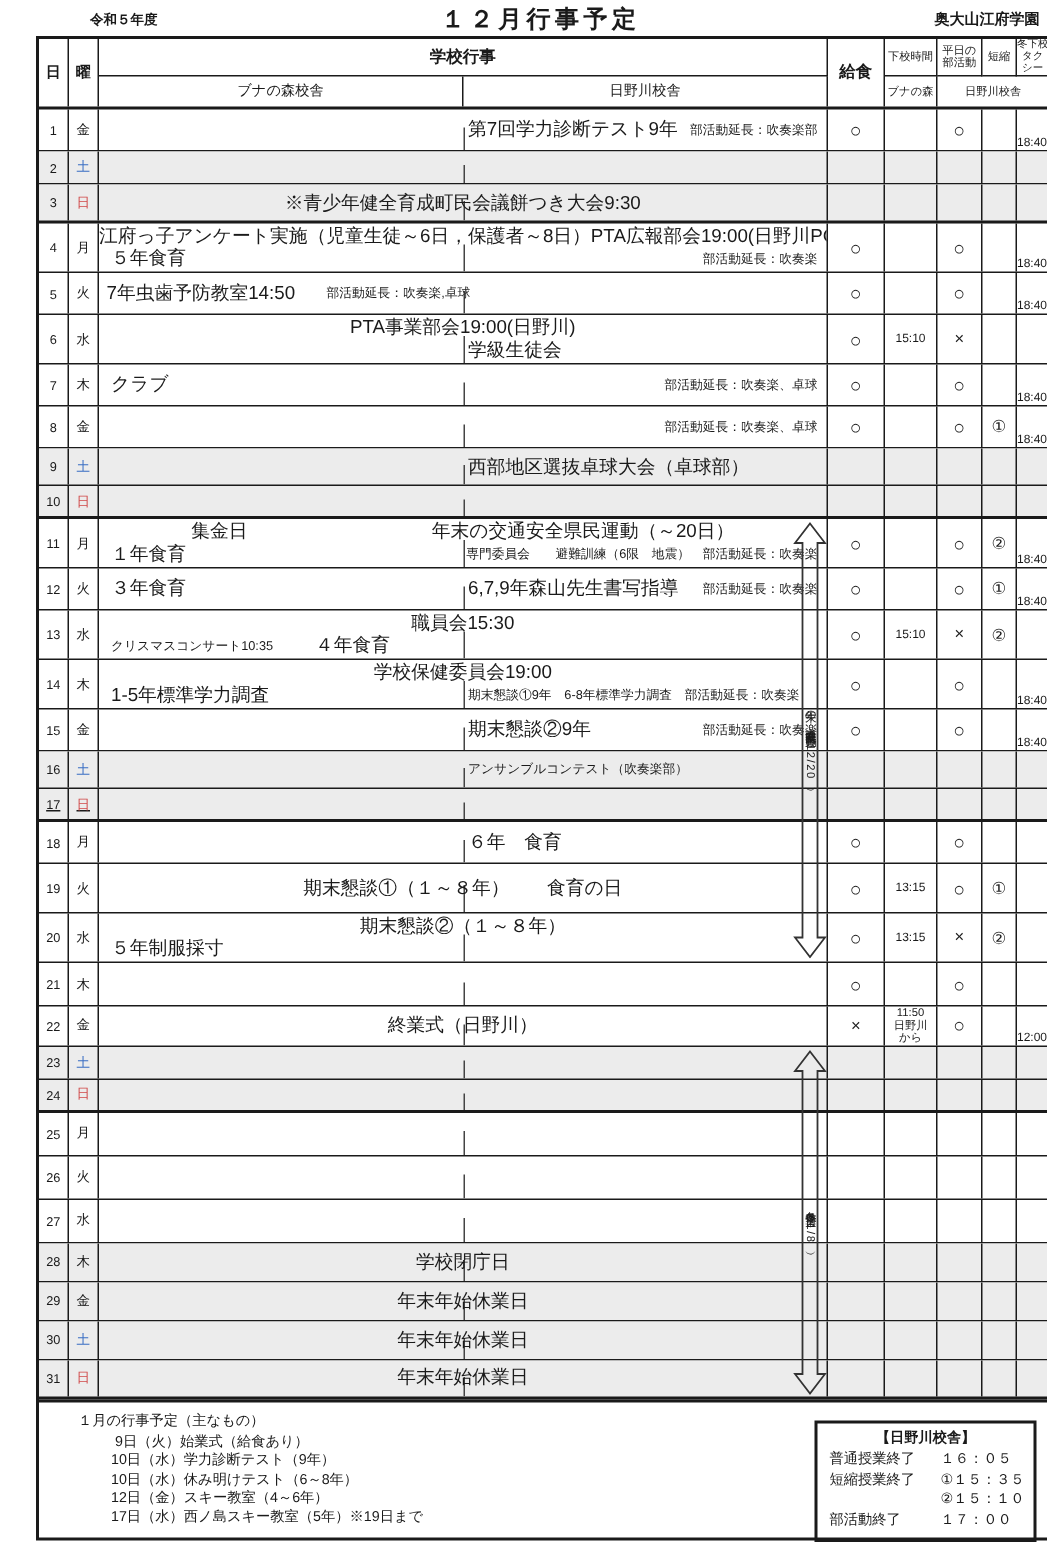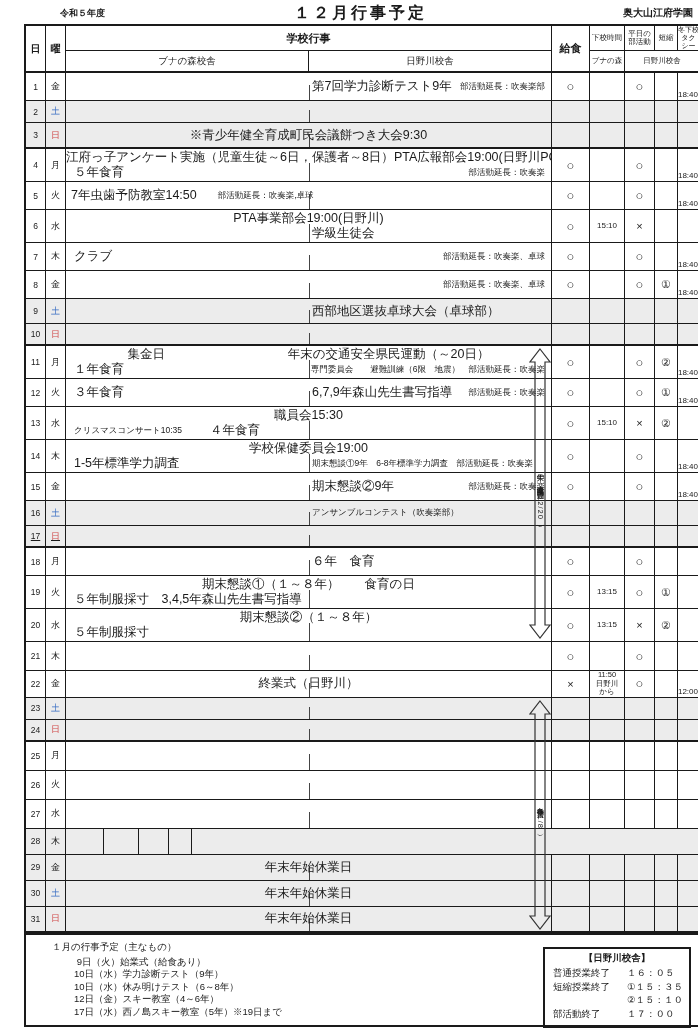--- a/index.html
+++ b/index.html
@@ -412,23 +412,20 @@
           <div class="cell c-mark c-club2">○</div>
           <div class="cell c-mark c-short2"></div>
           <div class="cell c-taxi"></div>
         </div>
         <div class="cal-row" style="min-height: 33px;">
           <div class="cell c-day">19</div>
           <div class="cell c-wd">火</div>
           <div class="cell c-events">
             <div class="top-line center">期末懇談①（１～８年）　　食育の日</div>
             <div class="line2">
-              <div class="half buna-half">
-                <span class="main">５年制服採寸　3,4,5年森山先生書写指導</span>
-              </div>
               <div class="half hino-half"></div>
             </div>
           </div>
           <div class="cell c-mark c-lunch2">○</div>
           <div class="cell c-mark c-time">13:15</div>
           <div class="cell c-mark c-club2">○</div>
           <div class="cell c-mark c-short2">①</div>
           <div class="cell c-taxi"></div>
         </div>
         <div class="cal-row" style="min-height: 33px;">
@@ -521,20 +518,23 @@
           <div class="cell c-events"></div>
           <div class="cell c-mark c-lunch2"></div>
           <div class="cell c-mark c-time"></div>
           <div class="cell c-mark c-club2"></div>
           <div class="cell c-mark c-short2"></div>
           <div class="cell c-taxi"></div>
         </div>
         <div class="cal-row shade" style="min-height: 26px;">
           <div class="cell c-day">28</div>
           <div class="cell c-wd">木</div>
+          <div class="cell c-events">
+            <div class="top-line center">学校閉庁日</div>
+          </div>
           <div class="cell c-mark c-lunch2"></div>
           <div class="cell c-mark c-time"></div>
           <div class="cell c-mark c-club2"></div>
           <div class="cell c-mark c-short2"></div>
           <div class="cell c-taxi"></div>
         </div>
         <div class="cal-row shade" style="min-height: 26px;">
           <div class="cell c-day">29</div>
           <div class="cell c-wd">金</div>
           <div class="cell c-events">

